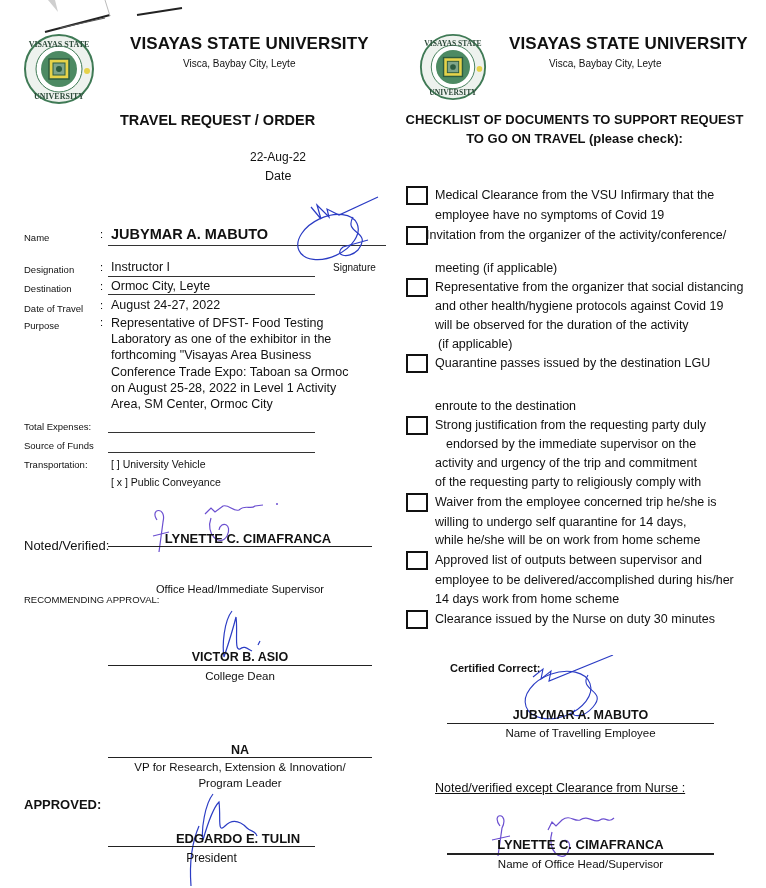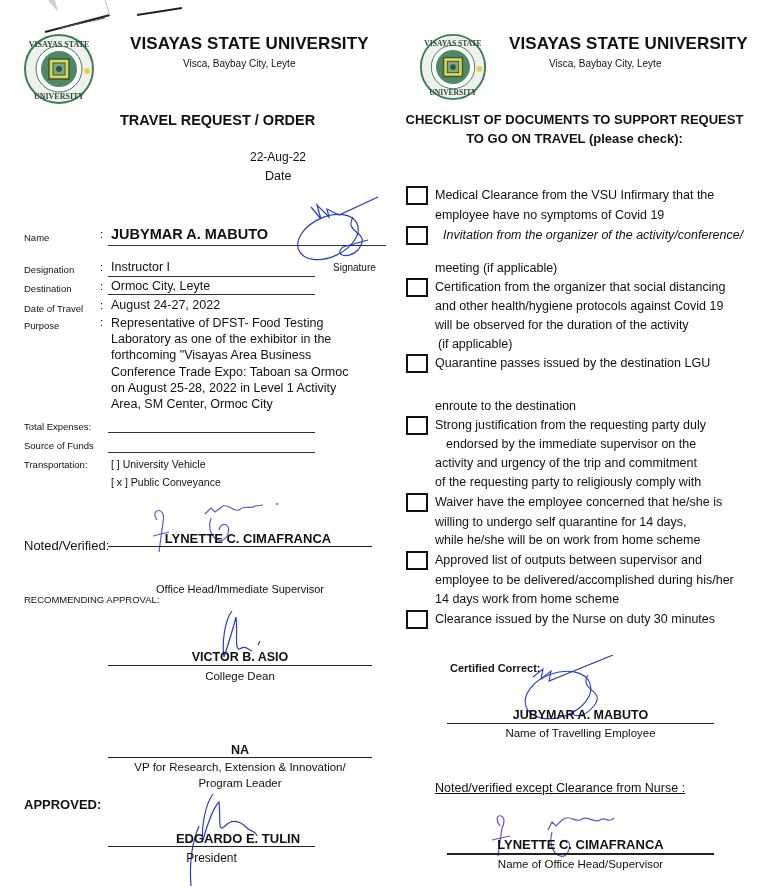--- a/index.html
+++ b/index.html
@@ -165,41 +165,41 @@
   <div class="abs uni-addr" style="left:166px;top:58px;">Visca, Baybay City, Leyte</div>
 
   <div class="abs chk-head" style="left:0;top:112px;width:383px;">CHECKLIST OF DOCUMENTS TO SUPPORT REQUEST</div>
   <div class="abs chk-head" style="left:0;top:131px;width:383px;">TO GO ON TRAVEL (please check):</div>
 
   <div class="abs box" style="left:23px;top:186px;"></div>
   <div class="abs chk-line" style="left:52px;top:188px;">Medical Clearance from the VSU Infirmary that the</div>
   <div class="abs chk-line" style="left:52px;top:208px;">employee have no symptoms of Covid 19</div>
 
   <div class="abs box" style="left:23px;top:226px;"></div>
-  <div class="abs chk-line" style="left:60px;top:228px;font-style:italic;">Invitation from the organizer of the activity/conference/</div>
+  <div class="abs chk-line" style="left:43px;top:228px;">Invitation from the organizer of the activity/conference/</div>
   <div class="abs chk-line" style="left:52px;top:261px;">meeting (if applicable)</div>
 
   <div class="abs box" style="left:23px;top:278px;"></div>
-  <div class="abs chk-line" style="left:52px;top:280px;">Certification from the organizer that social distancing</div>
+  <div class="abs chk-line" style="left:52px;top:280px;">Representative from the organizer that social distancing</div>
   <div class="abs chk-line" style="left:52px;top:299px;">and other health/hygiene protocols against Covid 19</div>
   <div class="abs chk-line" style="left:52px;top:318px;">will be observed for the duration of the activity</div>
   <div class="abs chk-line" style="left:55px;top:337px;"> (if applicable)</div>
 
   <div class="abs box" style="left:23px;top:354px;"></div>
   <div class="abs chk-line" style="left:52px;top:356px;">Quarantine passes issued by the destination LGU</div>
   <div class="abs chk-line" style="left:52px;top:399px;">enroute to the destination</div>
 
   <div class="abs box" style="left:23px;top:416px;"></div>
   <div class="abs chk-line" style="left:52px;top:418px;">Strong justification from the requesting party duly</div>
   <div class="abs chk-line" style="left:52px;top:437px;margin-left:11px;">endorsed by the immediate supervisor on the</div>
   <div class="abs chk-line" style="left:52px;top:456px;">activity and urgency of the trip and commitment</div>
   <div class="abs chk-line" style="left:52px;top:475px;">of the requesting party to religiously comply with</div>
 
   <div class="abs box" style="left:23px;top:493px;"></div>
-  <div class="abs chk-line" style="left:52px;top:495px;">Waiver have the employee concerned that he/she is</div>
+  <div class="abs chk-line" style="left:52px;top:495px;">Waiver from the employee concerned trip he/she is</div>
   <div class="abs chk-line" style="left:52px;top:515px;">willing to undergo self quarantine for 14 days,</div>
   <div class="abs chk-line" style="left:52px;top:533px;">while he/she will be on work from home scheme</div>
 
   <div class="abs box" style="left:23px;top:551px;"></div>
   <div class="abs chk-line" style="left:52px;top:553px;">Approved list of outputs between supervisor and</div>
   <div class="abs chk-line" style="left:52px;top:573px;">employee to be delivered/accomplished during his/her</div>
   <div class="abs chk-line" style="left:52px;top:592px;">14 days work from home scheme</div>
 
   <div class="abs box" style="left:23px;top:610px;"></div>
   <div class="abs chk-line" style="left:52px;top:612px;">Clearance issued by the Nurse on duty 30 minutes</div>

